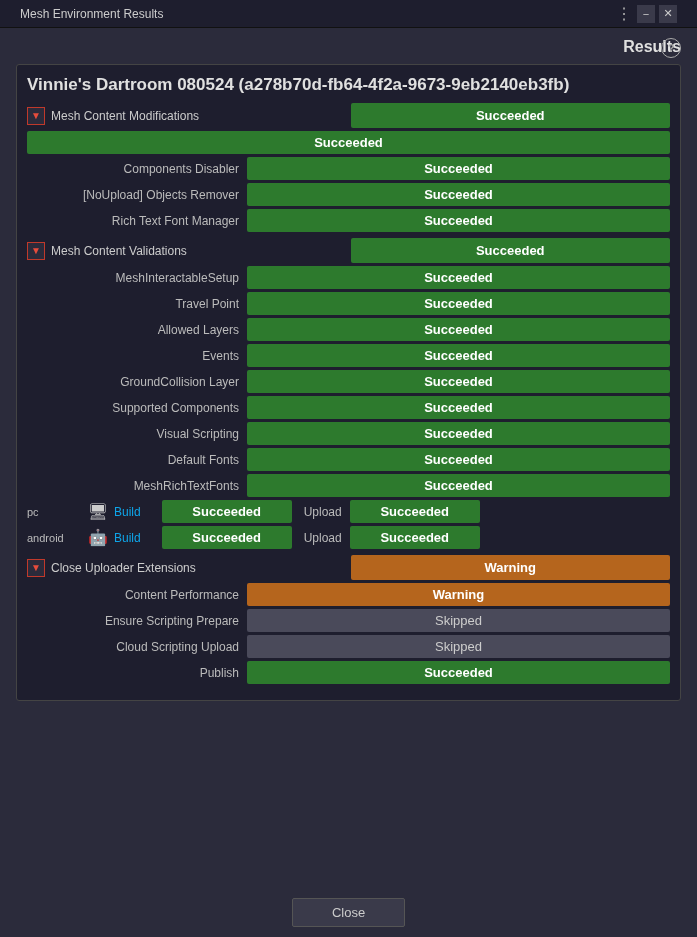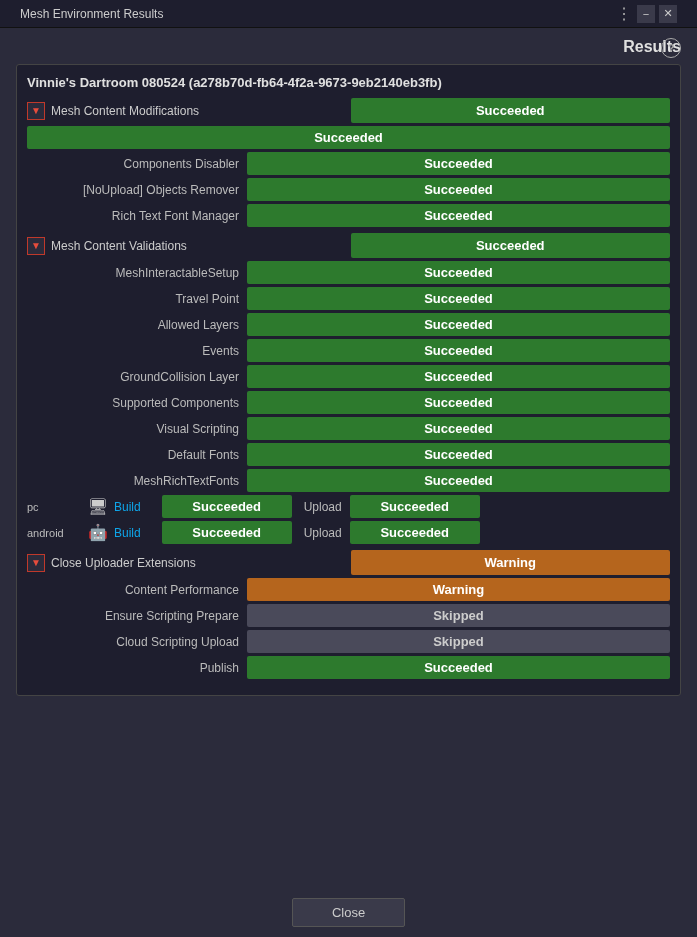--- a/index.html
+++ b/index.html
@@ -89,21 +89,21 @@
     .scroll-area::-webkit-scrollbar { width: 6px; }
     .scroll-area::-webkit-scrollbar-track { background: #1e1e2e; }
     .scroll-area::-webkit-scrollbar-thumb { background: #555; }
     .content-box {
       background: #1e1e2e;
       border: 1px solid #444;
       border-radius: 3px;
       padding: 10px;
     }
     .env-title {
-      font-size: 13px;
+      font-size: 17px;
       font-weight: bold;
       color: #e0e0e0;
       margin-bottom: 8px;
     }
     .section {
       margin-bottom: 6px;
     }
     .section-header {
       display: flex;
       align-items: center;
@@ -179,21 +179,21 @@
       font-weight: bold;
       text-align: center;
       padding: 4px 8px;
       font-size: 13px;
       border-radius: 2px;
     }
     .row-status-gray {
       flex: 1;
       background: #4a4a5a;
       color: #ccc;
-      font-weight: bold;
+      font-weight: normal;
       text-align: center;
       padding: 4px 8px;
       font-size: 13px;
       border-radius: 2px;
     }
     .platform-row {
       display: flex;
       align-items: center;
       margin-bottom: 3px;
       gap: 4px;

